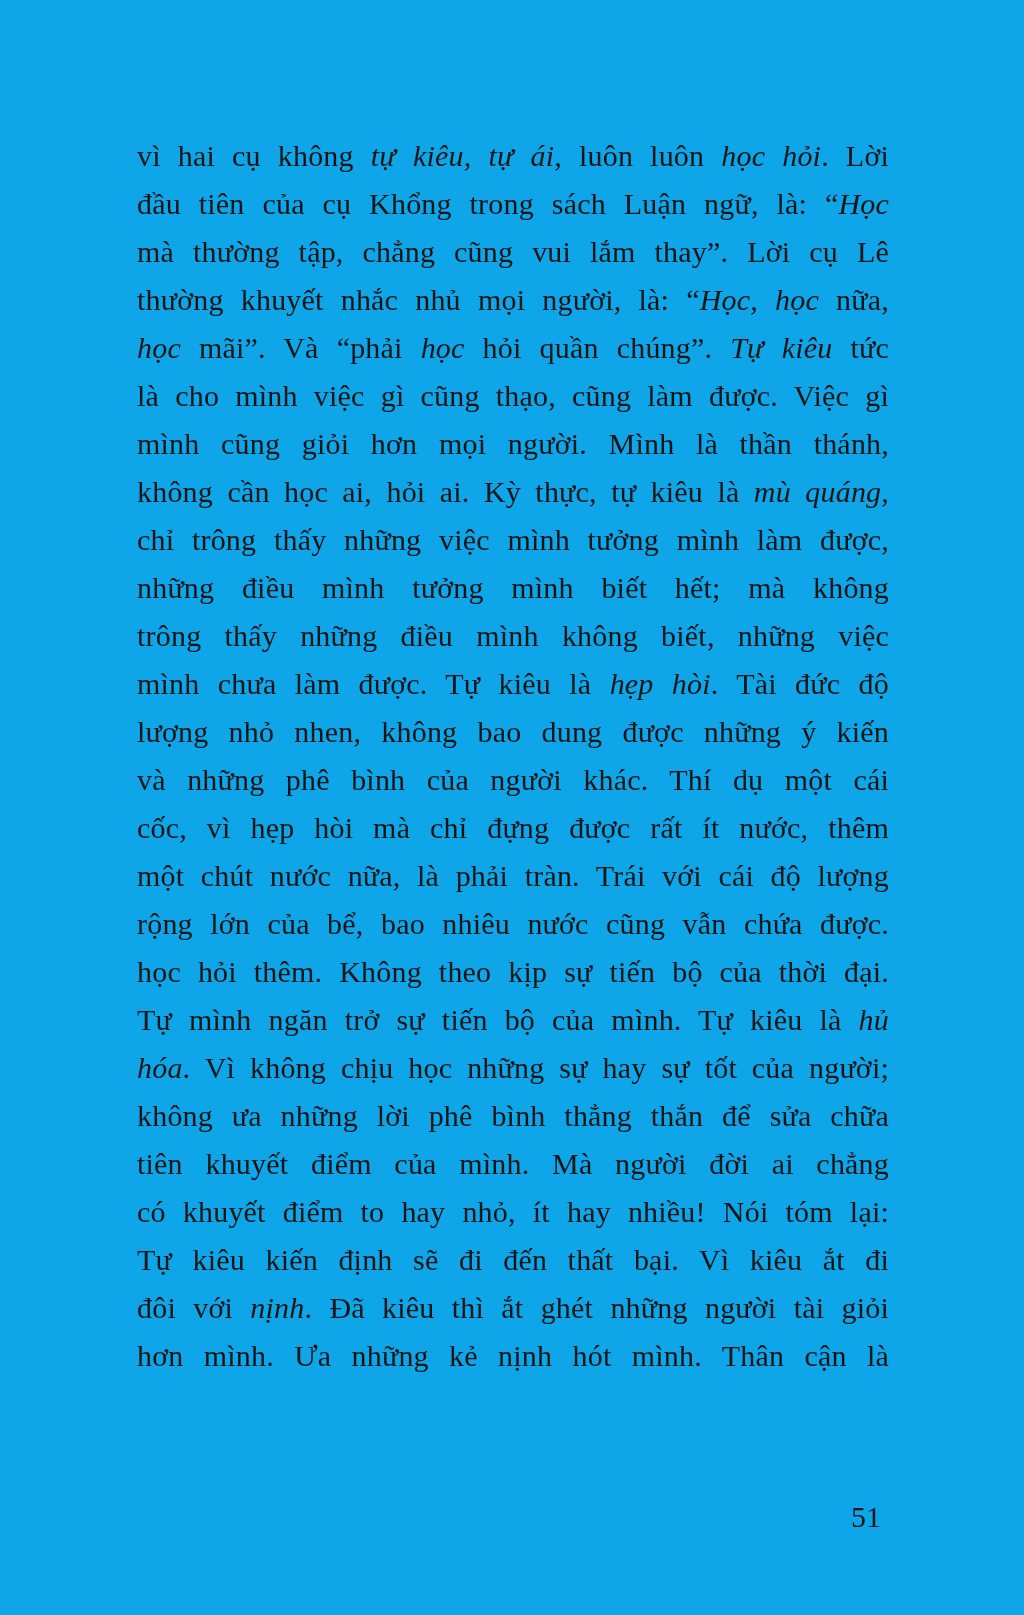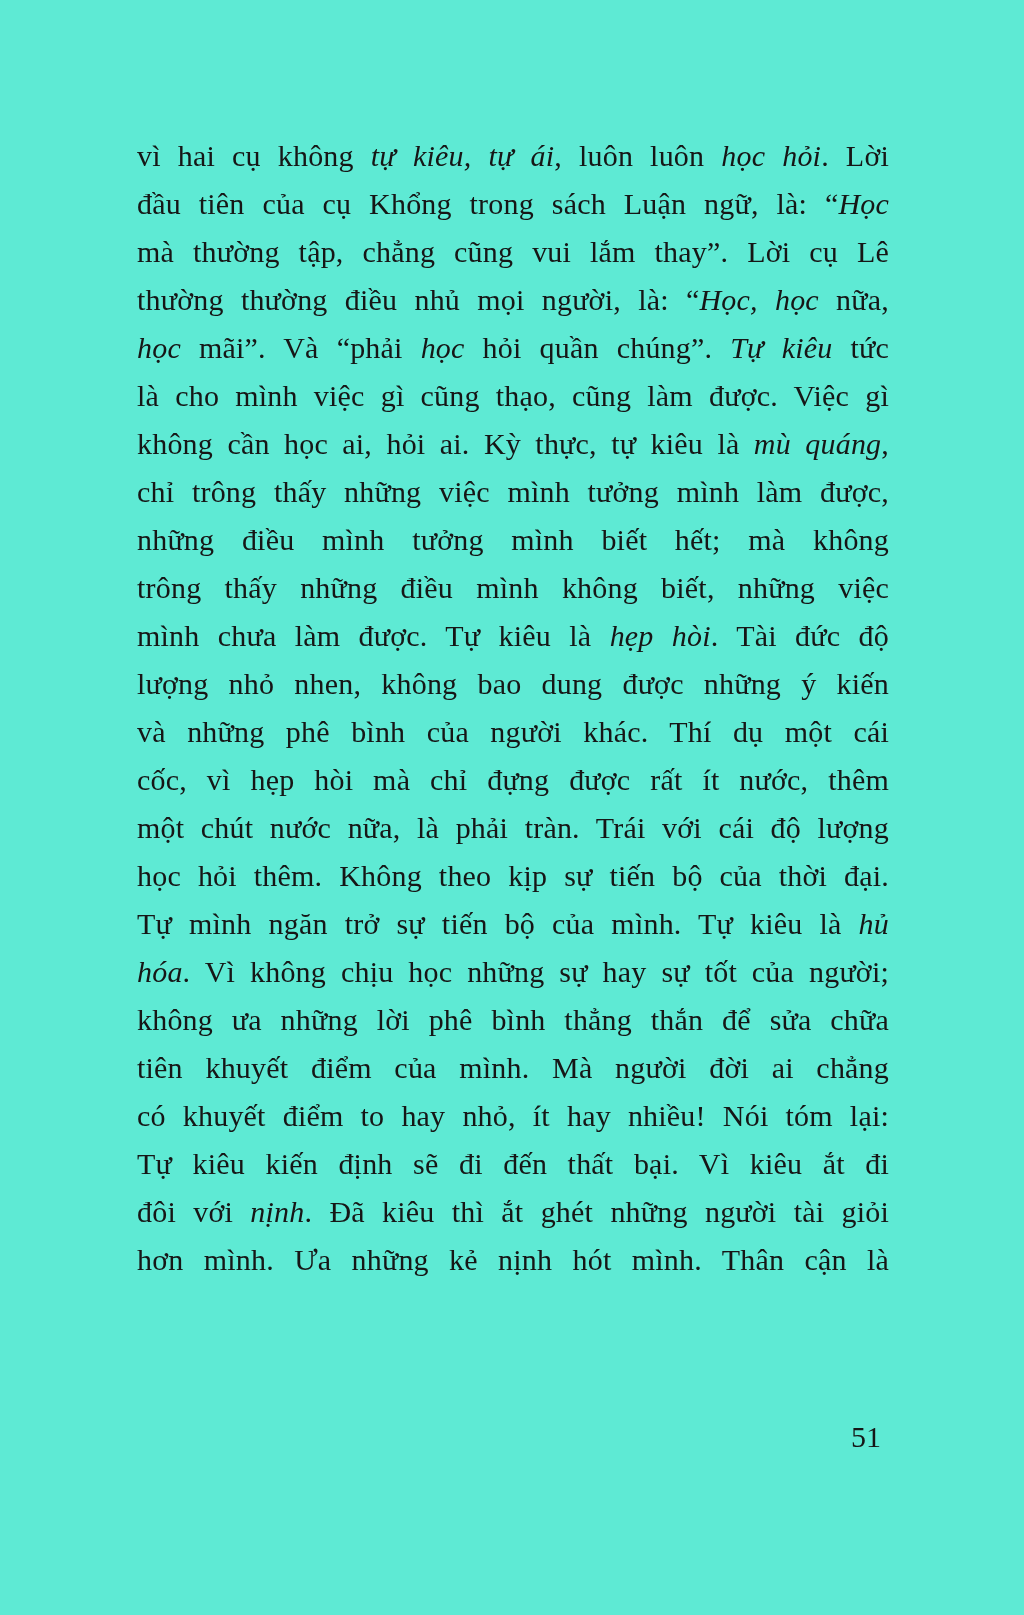--- a/index.html
+++ b/index.html
@@ -5,21 +5,21 @@
   html, body {
     margin: 0;
     padding: 0;
     background: #e8e8e8;
   }
   .page {
     position: relative;
     width: 1024px;
     height: 1615px;
     margin: 0 auto;
-    background: #5eead4;
+    background: #0ea5e9;
     color: #161616;
     font-family: "Liberation Serif", "DejaVu Serif", serif;
     overflow: hidden;
   }
   .text-block {
     position: absolute;
     left: 137px;
     top: 0;
     width: 752px;
     padding-top: 132px;
@@ -30,47 +30,49 @@
   .line {
     text-align: justify;
     text-align-last: justify;
     white-space: normal;
   }
   .it {
     font-style: italic;
   }
   .page-number {
     position: absolute;
-    top: 1420px;
+    top: 1500px;
     right: 143px;
     font-size: 30px;
     line-height: 34px;
     text-align: right;
   }
 </style>
 </head>
 <body>
 
 <div class="page">
   <div class="text-block">
       <div class="line"><span>vì hai cụ không </span><span class="it">tự kiêu, tự ái</span><span>, luôn luôn </span><span class="it">học hỏi</span><span>. Lời</span></div>
       <div class="line"><span>đầu tiên của cụ Khổng trong sách Luận ngữ, là: “</span><span class="it">Học</span></div>
       <div class="line"><span>mà thường tập, chẳng cũng vui lắm thay”. Lời cụ Lê</span></div>
-      <div class="line"><span>thường thường điều nhủ mọi người, là: “</span><span class="it">Học, học</span><span> nữa,</span></div>
+      <div class="line"><span>thường khuyết nhắc nhủ mọi người, là: “</span><span class="it">Học, học</span><span> nữa,</span></div>
       <div class="line"><span class="it">học</span><span> mãi”. Và “phải </span><span class="it">học</span><span> hỏi quần chúng”. </span><span class="it">Tự kiêu</span><span> tức</span></div>
       <div class="line"><span>là cho mình việc gì cũng thạo, cũng làm được. Việc gì</span></div>
+      <div class="line"><span>mình cũng giỏi hơn mọi người. Mình là thần thánh,</span></div>
       <div class="line"><span>không cần học ai, hỏi ai. Kỳ thực, tự kiêu là </span><span class="it">mù quáng</span><span>,</span></div>
       <div class="line"><span>chỉ trông thấy những việc mình tưởng mình làm được,</span></div>
       <div class="line"><span>những điều mình tưởng mình biết hết; mà không</span></div>
       <div class="line"><span>trông thấy những điều mình không biết, những việc</span></div>
       <div class="line"><span>mình chưa làm được. Tự kiêu là </span><span class="it">hẹp hòi</span><span>. Tài đức độ</span></div>
       <div class="line"><span>lượng nhỏ nhen, không bao dung được những ý kiến</span></div>
       <div class="line"><span>và những phê bình của người khác. Thí dụ một cái</span></div>
       <div class="line"><span>cốc, vì hẹp hòi mà chỉ đựng được rất ít nước, thêm</span></div>
       <div class="line"><span>một chút nước nữa, là phải tràn. Trái với cái độ lượng</span></div>
+      <div class="line"><span>rộng lớn của bể, bao nhiêu nước cũng vẫn chứa được.</span></div>
       <div class="line"><span>học hỏi thêm. Không theo kịp sự tiến bộ của thời đại.</span></div>
       <div class="line"><span>Tự mình ngăn trở sự tiến bộ của mình. Tự kiêu là </span><span class="it">hủ</span></div>
       <div class="line"><span class="it">hóa</span><span>. Vì không chịu học những sự hay sự tốt của người;</span></div>
       <div class="line"><span>không ưa những lời phê bình thẳng thắn để sửa chữa</span></div>
       <div class="line"><span>tiên khuyết điểm của mình. Mà người đời ai chẳng</span></div>
       <div class="line"><span>có khuyết điểm to hay nhỏ, ít hay nhiều! Nói tóm lại:</span></div>
       <div class="line"><span>Tự kiêu kiến định sẽ đi đến thất bại. Vì kiêu ắt đi</span></div>
       <div class="line"><span>đôi với </span><span class="it">nịnh</span><span>. Đã kiêu thì ắt ghét những người tài giỏi</span></div>
       <div class="line"><span>hơn mình. Ưa những kẻ nịnh hót mình. Thân cận là</span></div>
     </div>

